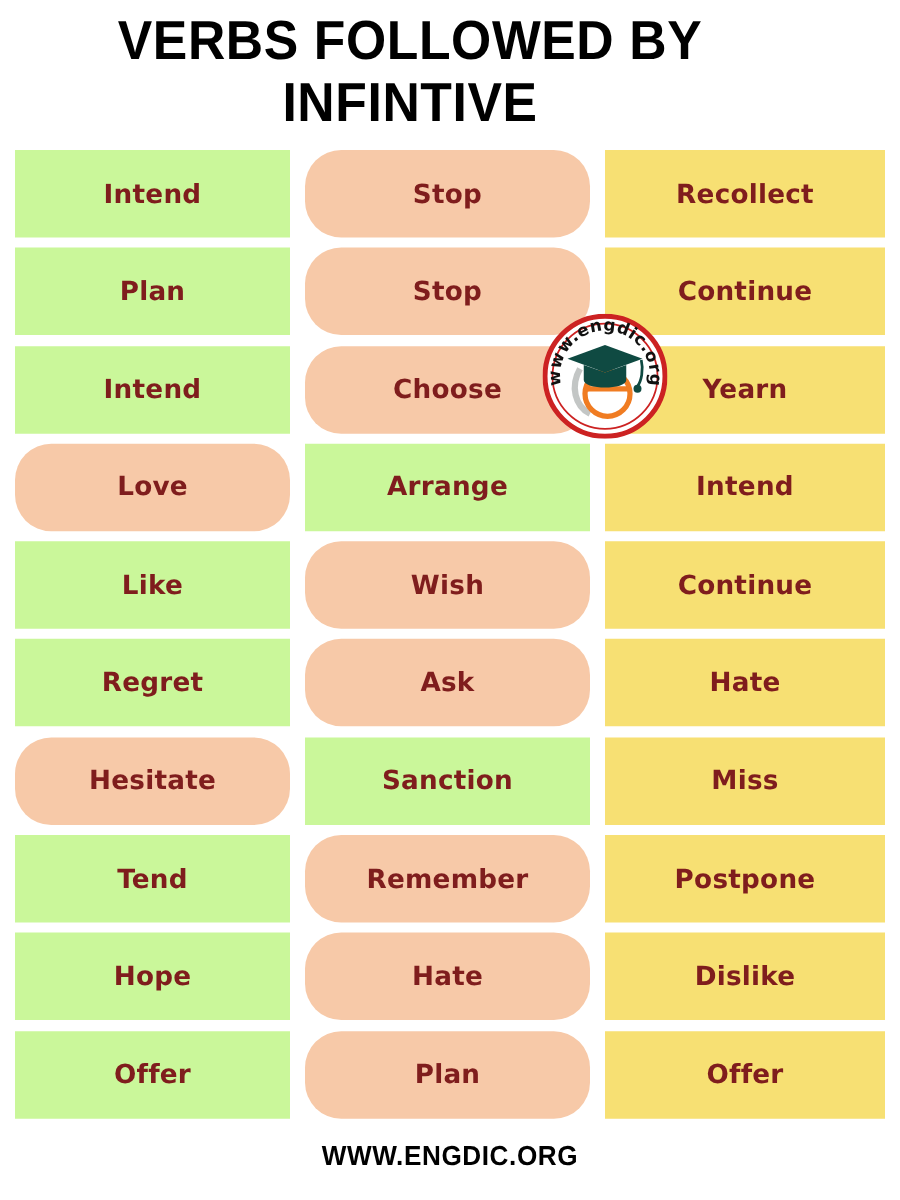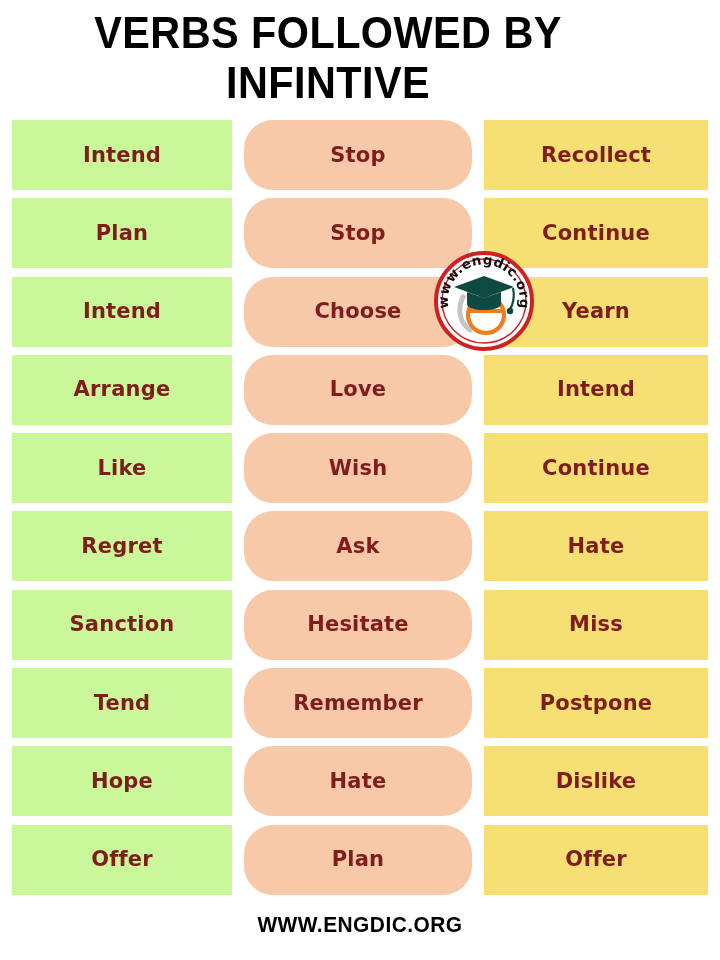--- a/index.html
+++ b/index.html
@@ -106,31 +106,31 @@
   <div class="grid" id="word-grid">
       <div class="cell col-0">Intend</div>
       <div class="cell col-1">Stop</div>
       <div class="cell col-2">Recollect</div>
       <div class="cell col-0">Plan</div>
       <div class="cell col-1">Stop</div>
       <div class="cell col-2">Continue</div>
       <div class="cell col-0">Intend</div>
       <div class="cell col-1">Choose</div>
       <div class="cell col-2">Yearn</div>
+      <div class="cell col-1">Love</div>
       <div class="cell col-0">Arrange</div>
-      <div class="cell col-1">Love</div>
       <div class="cell col-2">Intend</div>
       <div class="cell col-0">Like</div>
       <div class="cell col-1">Wish</div>
       <div class="cell col-2">Continue</div>
       <div class="cell col-0">Regret</div>
       <div class="cell col-1">Ask</div>
       <div class="cell col-2">Hate</div>
+      <div class="cell col-1">Hesitate</div>
       <div class="cell col-0">Sanction</div>
-      <div class="cell col-1">Hesitate</div>
       <div class="cell col-2">Miss</div>
       <div class="cell col-0">Tend</div>
       <div class="cell col-1">Remember</div>
       <div class="cell col-2">Postpone</div>
       <div class="cell col-0">Hope</div>
       <div class="cell col-1">Hate</div>
       <div class="cell col-2">Dislike</div>
       <div class="cell col-0">Offer</div>
       <div class="cell col-1">Plan</div>
       <div class="cell col-2">Offer</div>

